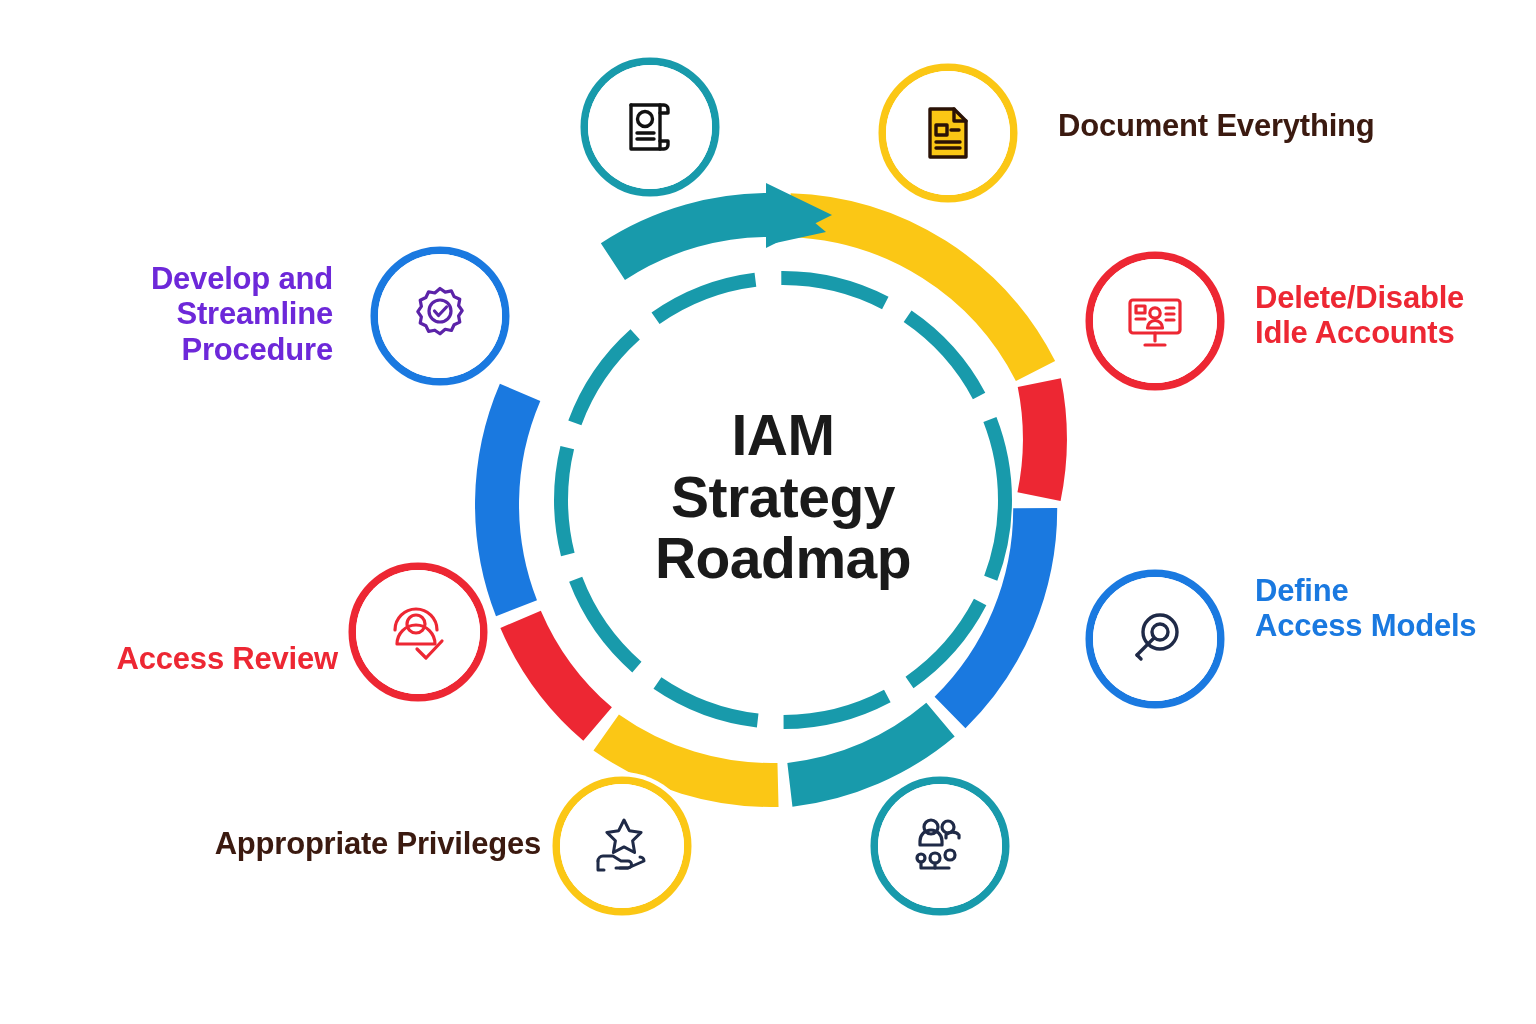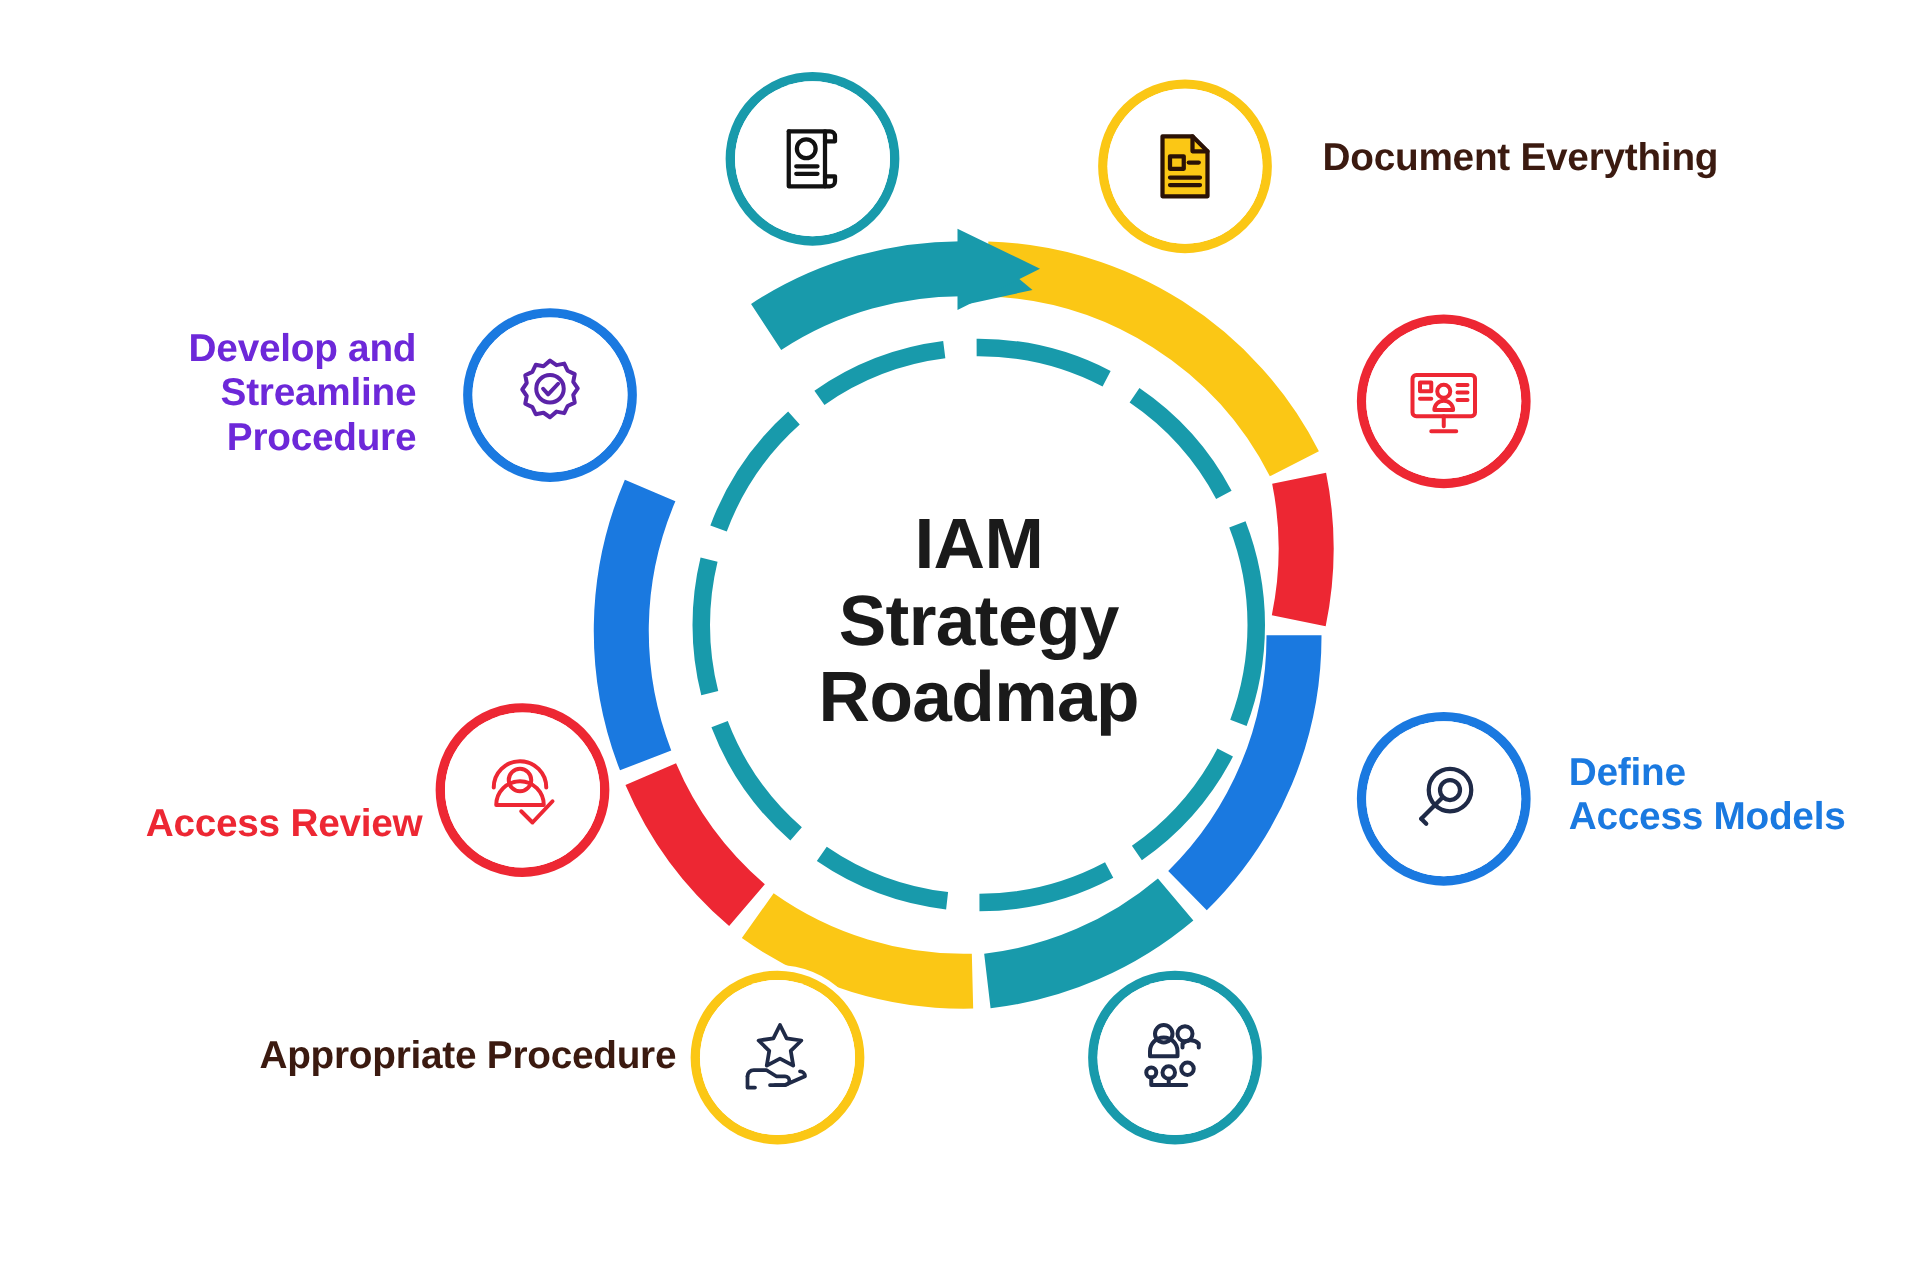--- a/index.html
+++ b/index.html
@@ -231,26 +231,28 @@
         <path d="M32 4.5l5.2 3.6 6.2-1.2 2.7 5.7 5.7 2.7-1.2 6.2 3.6 5.2-3.6 5.2 1.2 6.2-5.7 2.7-2.7 5.7-6.2-1.2L32 49.8l-5.2-3.6-6.2 1.2-2.7-5.7-5.7-2.7 1.2-6.2L9.8 27.6l3.6-5.2-1.2-6.2 5.7-2.7 2.7-5.7 6.2 1.2z"></path>
         <circle cx="32" cy="27" r="11"></circle>
         <path d="M26.5 27l4 4.5 8-8.5"></path>
       </svg>
     </span>
   </div>
 
 
   <div class="label right" style="left:1058px; top:108px; color:#3B1A10;text-align:center;">Document Everything</div>
 
-
-  <div class="label right" style="left:1255px; top:600px; color:#1A79E0;">Define
+  <div class="label right" style="left:1255px; top:280px; color:#ED2733;">Delete/Disable
+Idle Accounts</div>
+
+  <div class="label right" style="left:1255px; top:573px; color:#1A79E0;">Define
 Access Models</div>
 
 
-  <div class="label left" style="right:995px; top:826px; color:#3B1A10;">Appropriate Procedure</div>
+  <div class="label left" style="right:995px; top:826px; color:#3B1A10;">Appropriate Privileges</div>
 
   <div class="label left" style="right:1198px; top:605px; color:#ED2733;margin-top:36px;">Access Review</div>
 
   <div class="label left" style="right:1203px; top:261px; color:#6d28d9;">Develop and
 Streamline
 Procedure</div>
 
 </div>
 
 </body></html>

